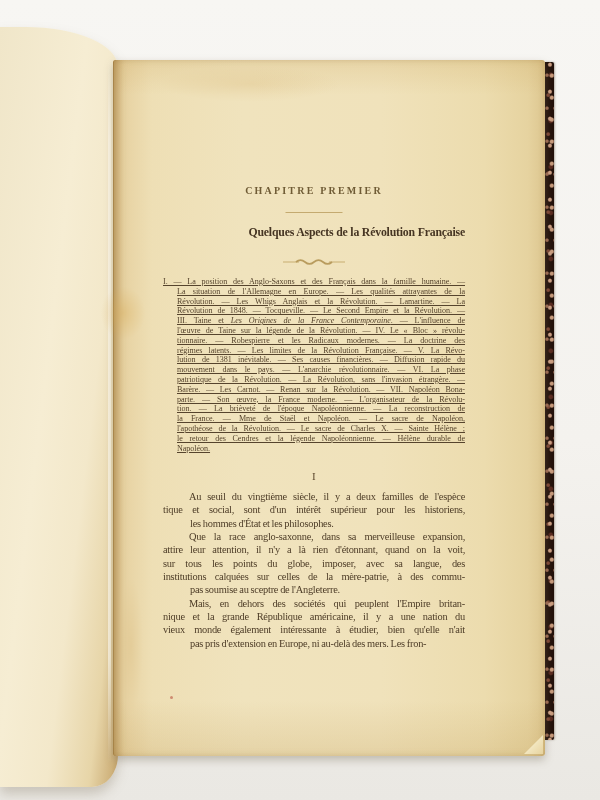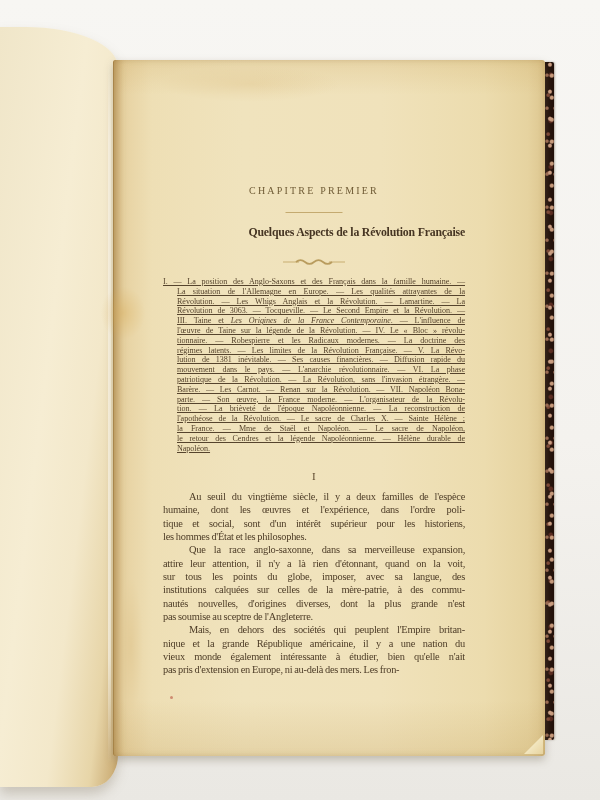--- a/index.html
+++ b/index.html
@@ -59,39 +59,39 @@
     background:radial-gradient(closest-side,rgba(214,166,74,0.33),rgba(214,166,74,0) 72%);}
   .stain.s2{left:130px;top:60px;width:240px;height:48px;
     background:radial-gradient(closest-side,rgba(205,160,80,0.16),rgba(205,160,80,0) 75%);}
   .stain.s3{left:116px;top:560px;width:30px;height:170px;
     background:radial-gradient(closest-side,rgba(195,150,70,0.14),rgba(195,150,70,0) 80%);}
   .speck{position:absolute;left:170px;top:696px;width:3px;height:3px;border-radius:50%;
     background:rgba(201,125,100,0.85);}
   
   .text-layer{position:absolute;left:163px;top:0;width:302px;height:800px;}
   .chapter{position:absolute;top:185px;width:100%;text-align:center;
-    font-size:10px;letter-spacing:2.2px;color:#6f5b35;}
+    font-size:10px;letter-spacing:2.2px;color:#6f5b35;font-weight:bold;}
   .rule1{position:absolute;top:212px;left:50%;transform:translateX(-50%);
     width:57px;height:1px;background:#c4aa70;}
   .booktitle{position:absolute;top:225px;width:100%;text-align:right;
     font-weight:bold;font-size:11.8px;letter-spacing:-0.2px;color:#463523;}
   .ornament{position:absolute;top:252px;left:50%;transform:translateX(-50%);}
   .summary{position:absolute;top:277px;width:302px;}
   .sline{font-size:8.1px;line-height:9.8px;height:9.8px;
     text-align:justify;text-align-last:justify;color:#56442d;letter-spacing:-0.05px;text-decoration:underline;}
   .sline.hang{margin-left:14px;}
   .sline.end{text-align-last:left;}
   .numeral{position:absolute;top:470px;width:100%;text-align:center;
     font-size:11px;color:#604d31;letter-spacing:0.5px;}
   .bodytext{position:absolute;top:490px;width:302px;}
   .bline{font-size:10.4px;line-height:13.35px;height:13.35px;
     text-align:justify;text-align-last:justify;color:#4d3c27;
     letter-spacing:-0.25px;word-spacing:-0.4px;}
   .bline.pfirst{text-indent:26px;}
-  .bline.plast{text-align-last:left;}
+  .bline.plast{text-align-last:left;margin-left:27px;}
   i{font-style:italic;}
 </style>
 </head>
 <body>
 
 <div class="scene">
 
   <div class="left-pages">
     <div class="edge-line"></div>
   </div>
@@ -114,47 +114,45 @@
     <div class="ornament">
       <svg width="66" height="8" viewBox="0 0 66 8">
         <path d="M2 4 H18 M48 4 H64" stroke="#c3a86a" stroke-width="0.9" fill="none"></path>
         <path d="M15 4 c3 -2.6 6 -2.6 9 0 c3 2.6 6 2.6 9 0 c3 -2.6 6 -2.6 9 0 c3 2.6 6 2.6 9 0" stroke="#b99c5e" stroke-width="1.7" fill="none"></path>
       </svg>
     </div>
     <div class="summary">
         <div class="sline"><span>I. — La position des Anglo-Saxons et des Français dans la famille humaine. —</span></div>
         <div class="sline hang"><span>La situation de l'Allemagne en Europe. — Les qualités attrayantes de la</span></div>
         <div class="sline hang"><span>Révolution. — Les Whigs Anglais et la Révolution. — Lamartine. — La</span></div>
-        <div class="sline hang"><span>Révolution de 3063. — Tocqueville. — Le Second Empire et la Révolution. —</span></div>
+        <div class="sline hang"><span>Révolution de 1848. — Tocqueville. — Le Second Empire et la Révolution. —</span></div>
         <div class="sline hang"><span>III. Taine et </span><i>Les Origines de la France Contemporaine</i><span>. — L'influence de</span></div>
         <div class="sline hang"><span>l'œuvre de Taine sur la légende de la Révolution. — IV. Le « Bloc » révolu-</span></div>
         <div class="sline hang"><span>tionnaire. — Robespierre et les Radicaux modernes. — La doctrine des</span></div>
         <div class="sline hang"><span>régimes latents. — Les limites de la Révolution Française. — V. La Révo-</span></div>
         <div class="sline hang"><span>lution de 1381 inévitable. — Ses causes financières. — Diffusion rapide du</span></div>
         <div class="sline hang"><span>mouvement dans le pays. — L'anarchie révolutionnaire. — VI. La phase</span></div>
         <div class="sline hang"><span>patriotique de la Révolution. — La Révolution, sans l'invasion étrangère. —</span></div>
         <div class="sline hang"><span>Barère. — Les Carnot. — Renan sur la Révolution. — VII. Napoléon Bona-</span></div>
         <div class="sline hang"><span>parte. — Son œuvre, la France moderne. — L'organisateur de la Révolu-</span></div>
         <div class="sline hang"><span>tion. — La brièveté de l'époque Napoléonnienne. — La reconstruction de</span></div>
+        <div class="sline hang"><span>la France. — Mme de Staël et Napoléon. — Le sacre de Napoléon,</span></div>
         <div class="sline hang"><span>l'apothéose de la Révolution. — Le sacre de Charles X. — Sainte Hélène ;</span></div>
-        <div class="sline hang"><span>la France. — Mme de Staël et Napoléon. — Le sacre de Napoléon,</span></div>
         <div class="sline hang"><span>le retour des Cendres et la légende Napoléonnienne. — Hélène durable de</span></div>
         <div class="sline hang end"><span>Napoléon.</span></div>
       </div>
     <div class="numeral">I</div>
     <div class="bodytext">
         <div class="bline pfirst"><span>Au seuil du vingtième siècle, il y a deux familles de l'espèce</span></div>
-        <div class="bline"><span>humaine, dont les œuvres et l'expérience, dans l'ordre poli-</span></div>
         <div class="bline"><span>tique et social, sont d'un intérêt supérieur pour les historiens,</span></div>
         <div class="bline plast"><span>les hommes d'État et les philosophes.</span></div>
         <div class="bline pfirst"><span>Que la race anglo-saxonne, dans sa merveilleuse expansion,</span></div>
         <div class="bline"><span>attire leur attention, il n'y a là rien d'étonnant, quand on la voit,</span></div>
         <div class="bline"><span>sur tous les points du globe, imposer, avec sa langue, des</span></div>
         <div class="bline"><span>institutions calquées sur celles de la mère-patrie, à des commu-</span></div>
-        <div class="bline"><span>nautés nouvelles, d'origines diverses, dont la plus grande n'est</span></div>
         <div class="bline plast"><span>pas soumise au sceptre de l'Angleterre.</span></div>
         <div class="bline pfirst"><span>Mais, en dehors des sociétés qui peuplent l'Empire britan-</span></div>
         <div class="bline"><span>nique et la grande République américaine, il y a une nation du</span></div>
         <div class="bline"><span>vieux monde également intéressante à étudier, bien qu'elle n'ait</span></div>
         <div class="bline plast"><span>pas pris d'extension en Europe, ni au-delà des mers. Les fron-</span></div>
       </div>
   </div>
 
 </div>
 

